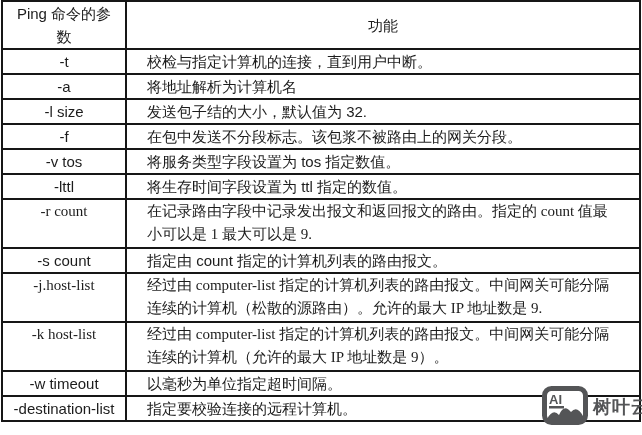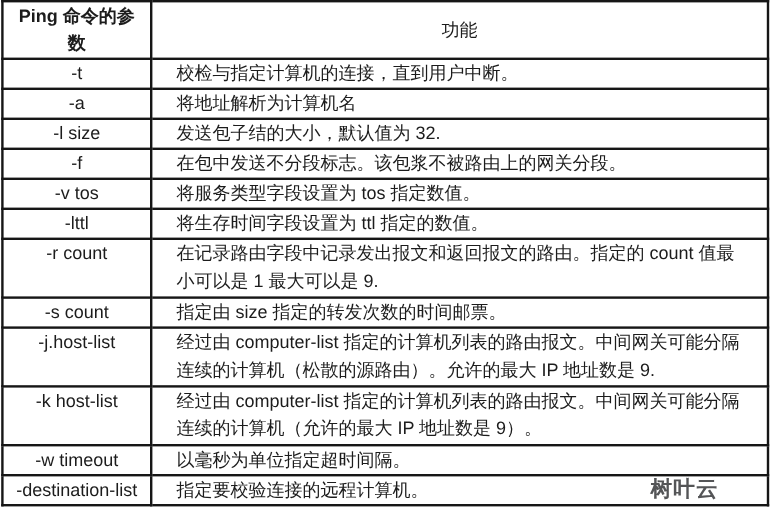--- a/index.html
+++ b/index.html
@@ -34,22 +34,22 @@
   .ping-table th { height: 43px; text-align: center; vertical-align: middle; }
   .ping-table td.param-cell {
     text-align: center;
     padding: 0 2px;
   }
   .ping-table td.function-cell {
     text-align: left;
     padding: 0 20px;
   }
   tr.row-single td { height: 22px; }
-  tr.row-double td { height: 47px; }
-  th.param-head { padding: 0 10px; font-weight: bold; }
+  tr.row-double td { height: 47px; font-family: Liberation Serif, serif; }
+  th.param-head { padding: 0 10px; }
 
   .watermark {
     position: absolute;
     left: 542px;
     top: 386px;
     height: 42px;
     display: flex;
     align-items: center;
     gap: 5px;
     pointer-events: none;
@@ -100,21 +100,21 @@
     <tr class="row-single">
       <td class="param-cell">-lttl</td>
       <td class="function-cell">将生存时间字段设置为 ttl 指定的数值。</td>
     </tr>
     <tr class="row-double">
       <td class="param-cell">-r count</td>
       <td class="function-cell">在记录路由字段中记录发出报文和返回报文的路由。指定的 count 值最小可以是 1 最大可以是 9.</td>
     </tr>
     <tr class="row-single">
       <td class="param-cell">-s count</td>
-      <td class="function-cell">指定由 size 指定的转发次数的时间邮票。</td>
+      <td class="function-cell">指定由 count 指定的计算机列表的路由报文。</td>
     </tr>
     <tr class="row-double">
       <td class="param-cell">-j.host-list</td>
       <td class="function-cell">经过由 computer-list 指定的计算机列表的路由报文。中间网关可能分隔连续的计算机（松散的源路由）。允许的最大 IP 地址数是 9.</td>
     </tr>
     <tr class="row-double">
       <td class="param-cell">-k host-list</td>
       <td class="function-cell">经过由 computer-list 指定的计算机列表的路由报文。中间网关可能分隔连续的计算机（允许的最大 IP 地址数是 9）。</td>
     </tr>
     <tr class="row-single">
@@ -122,14 +122,22 @@
       <td class="function-cell">以毫秒为单位指定超时间隔。</td>
     </tr>
     <tr class="row-single">
       <td class="param-cell">-destination-list</td>
       <td class="function-cell">指定要校验连接的远程计算机。</td>
     </tr>
   </tbody>
 </table>
 
 <div class="watermark">
+  <span>
+    <svg width="46" height="39" viewBox="0 0 46 39" xmlns="http://www.w3.org/2000/svg">
+      <rect x="2.5" y="2.5" width="41" height="34" rx="7" fill="#ffffff" stroke="#545557" stroke-width="5"></rect>
+      <text x="7" y="18" font-size="13" font-weight="bold" fill="#545557" font-family="Liberation Sans, sans-serif">AI</text>
+      <rect x="7" y="20" width="15" height="2.5" fill="#545557"></rect>
+      <path d="M5 33 Q11 22 17 29 Q22 17 29 26 Q35 19 41 30 L41 32 Q41 35 38 35 L8 35 Q5 35 5 32 Z" fill="#545557"></path>
+    </svg>
+  </span>
   <span class="brand-text">树叶云</span>
 </div>
 
 </body></html>

